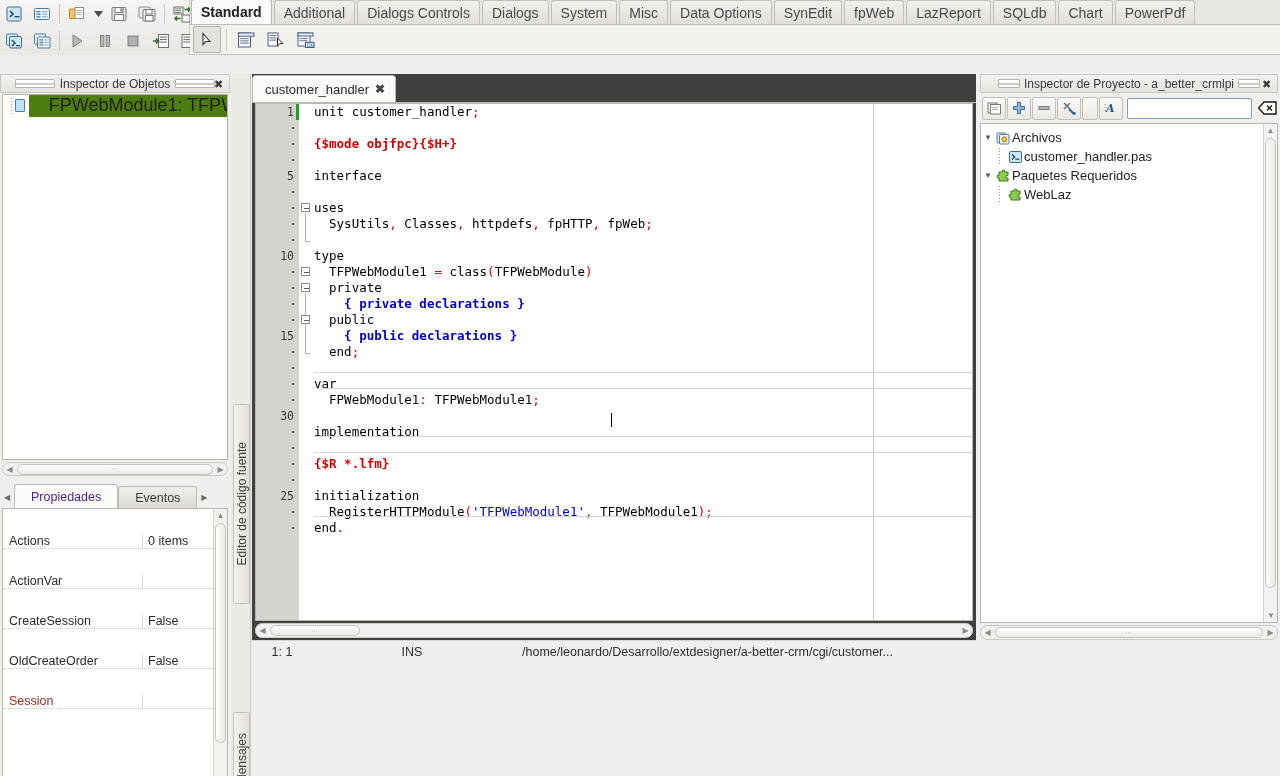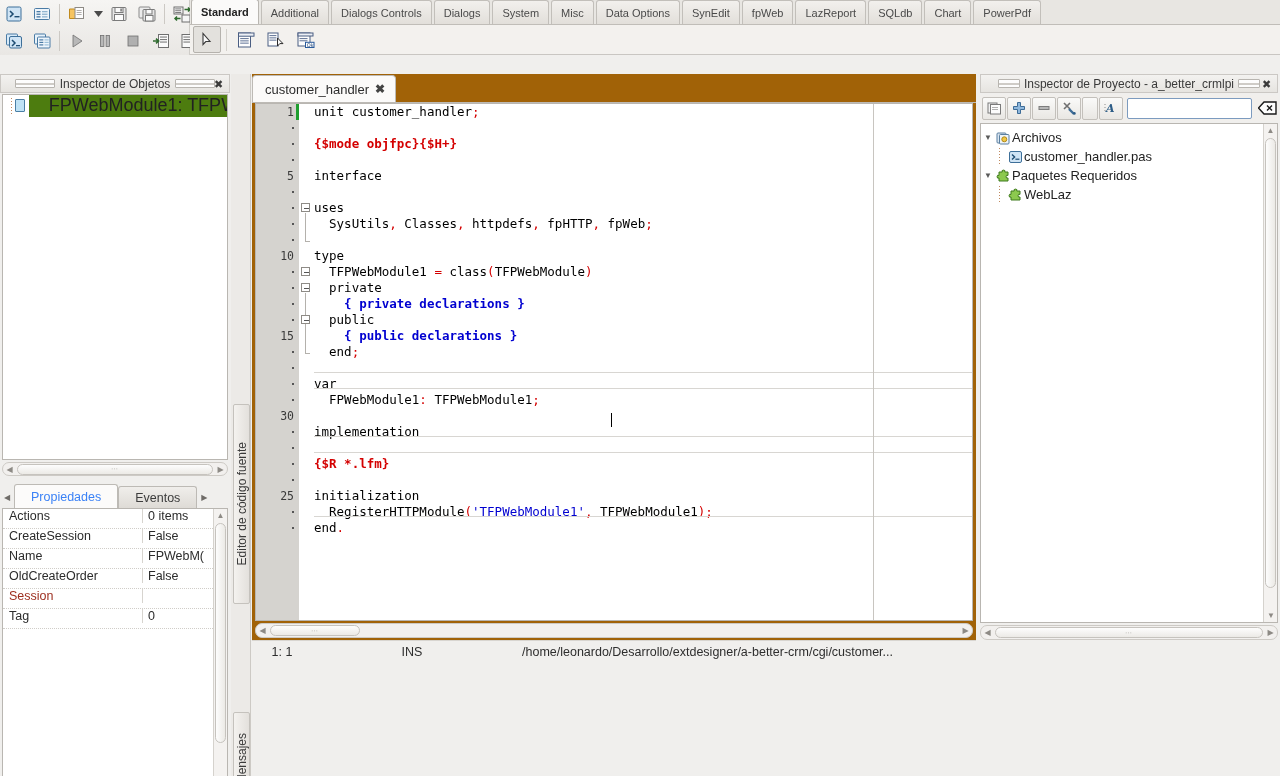--- a/index.html
+++ b/index.html
@@ -39,21 +39,21 @@
   .pal-tabs {
     position: absolute; left: 190px; top: 0; width: 1090px; height: 25px;
     display: flex; align-items: flex-end;
     background: #e8e6e2;
     border-bottom: 1px solid #c0bdb8;
     padding-left: 1px;
   }
   .pal-tab {
     height: 24px; padding: 0 9px;
     display: flex; align-items: center;
-    font-size: 11px; color: #4a4a4a;
+    font-size: 14px; color: #4a4a4a;
     background: linear-gradient(to bottom,#f2f0ed,#e2dfda);
     border: 1px solid #c2bfba; border-bottom: none;
     border-radius: 3px 3px 0 0;
     margin-right: 2px;
     white-space: nowrap;
   }
   .pal-tab.active {
     background: #fbfaf9; color: #222; font-weight: bold;
     border-color: #b9b6b1;
     height: 25px;
@@ -140,28 +140,28 @@
     display: flex; align-items: flex-end;
   }
   .oi-tabarrow { width: 14px; height: 22px; display:flex; align-items:center; justify-content:center; font-size:8px; color:#6f6c68;}
   .oi-tab {
     height: 22px; padding: 0 16px; display: flex; align-items: center;
     font-size: 12.5px; color: #3c3c3c;
     background: linear-gradient(to bottom,#f0eeeb,#dedbd6);
     border: 1px solid #bdbab5; border-bottom: none;
     border-radius: 3px 3px 0 0;
   }
-  .oi-tab.active { background: #fcfbfa; height: 24px; color:#3b82f6; }
+  .oi-tab.active { background: #fcfbfa; height: 24px; color:#4c1d95; }
 
   .oi-grid {
     position: absolute; left: 2px; top: 434px; width: 226px; height: 290px;
     background: #fff; border: 1px solid #b9b6b1;
     overflow: hidden;
   }
-  .prow { display: flex; height: 20px; align-items: flex-start; border-bottom: 1px dotted #d0cdc8; }
+  .prow { display: flex; height: 20px; align-items: flex-end; border-bottom: 1px dotted #d0cdc8; margin-top: 20px; }
   .pname {
     width: 140px; padding-left: 6px; font-size: 12.5px; color: #2b2b2b;
     white-space: nowrap; overflow: hidden;
     border-right: 1px solid #d7d4cf;
   }
   .pname.ev { color: #9d2f20; }
   .pval { flex: 1; padding-left: 5px; font-size: 12.5px; color: #2b2b2b; white-space: nowrap; overflow: hidden; }
   .oi-vscroll {
     position: absolute; right: 0; top: 0; width: 14px; height: 290px;
     background: #f4f2f0; border-left: 1px solid #d5d2cd;
@@ -185,21 +185,21 @@
     writing-mode: vertical-rl; transform: rotate(180deg);
     font-size: 12px; color: #3a3a3a; white-space: nowrap;
   }
   .vclose {
     position:absolute; left:234px; top:76px; font-size:11px; color:#3b3b3b;
   }
 
   
   .editor-host {
     position: absolute; left: 252px; top: 74px; width: 724px; height: 575px;
-    background: #a16207;
+    background: #404040;
   }
   .ed-tabs {
     position: absolute; left: 0; top: 0; width: 724px; height: 29px;
     display: flex; align-items: flex-end;
     border-bottom: 1px solid #bdbab5;
   }
   .ed-tab {
     height: 27px; padding: 0 10px 0 12px;
     display: flex; align-items: center; gap: 6px;
     background: #fbfaf9; border: 1px solid #bdbab5; border-bottom: none;
@@ -546,38 +546,34 @@
       <div class="oi-tab">Eventos</div>
       <span class="oi-tabarrow">▶</span>
     </div>
 
     <div class="oi-grid">
       <div class="prow">
         <span class="pname">Actions</span>
         <span class="pval">0 items</span>
       </div>
       <div class="prow">
+        <span class="pname">ActionVar</span>
+        <span class="pval"></span>
+      </div>
+      <div class="prow">
         <span class="pname">CreateSession</span>
         <span class="pval">False</span>
-      </div>
-      <div class="prow">
-        <span class="pname">Name</span>
-        <span class="pval">FPWebM(</span>
       </div>
       <div class="prow">
         <span class="pname">OldCreateOrder</span>
         <span class="pval">False</span>
       </div>
       <div class="prow">
         <span class="pname ev">Session</span>
         <span class="pval"></span>
-      </div>
-      <div class="prow">
-        <span class="pname">Tag</span>
-        <span class="pval">0</span>
       </div>
 
       <div class="oi-vscroll">
         <div class="vs-arrow">▲</div>
         <div class="vs-thumb"></div>
       </div>
     </div>
 
   </div>
 

